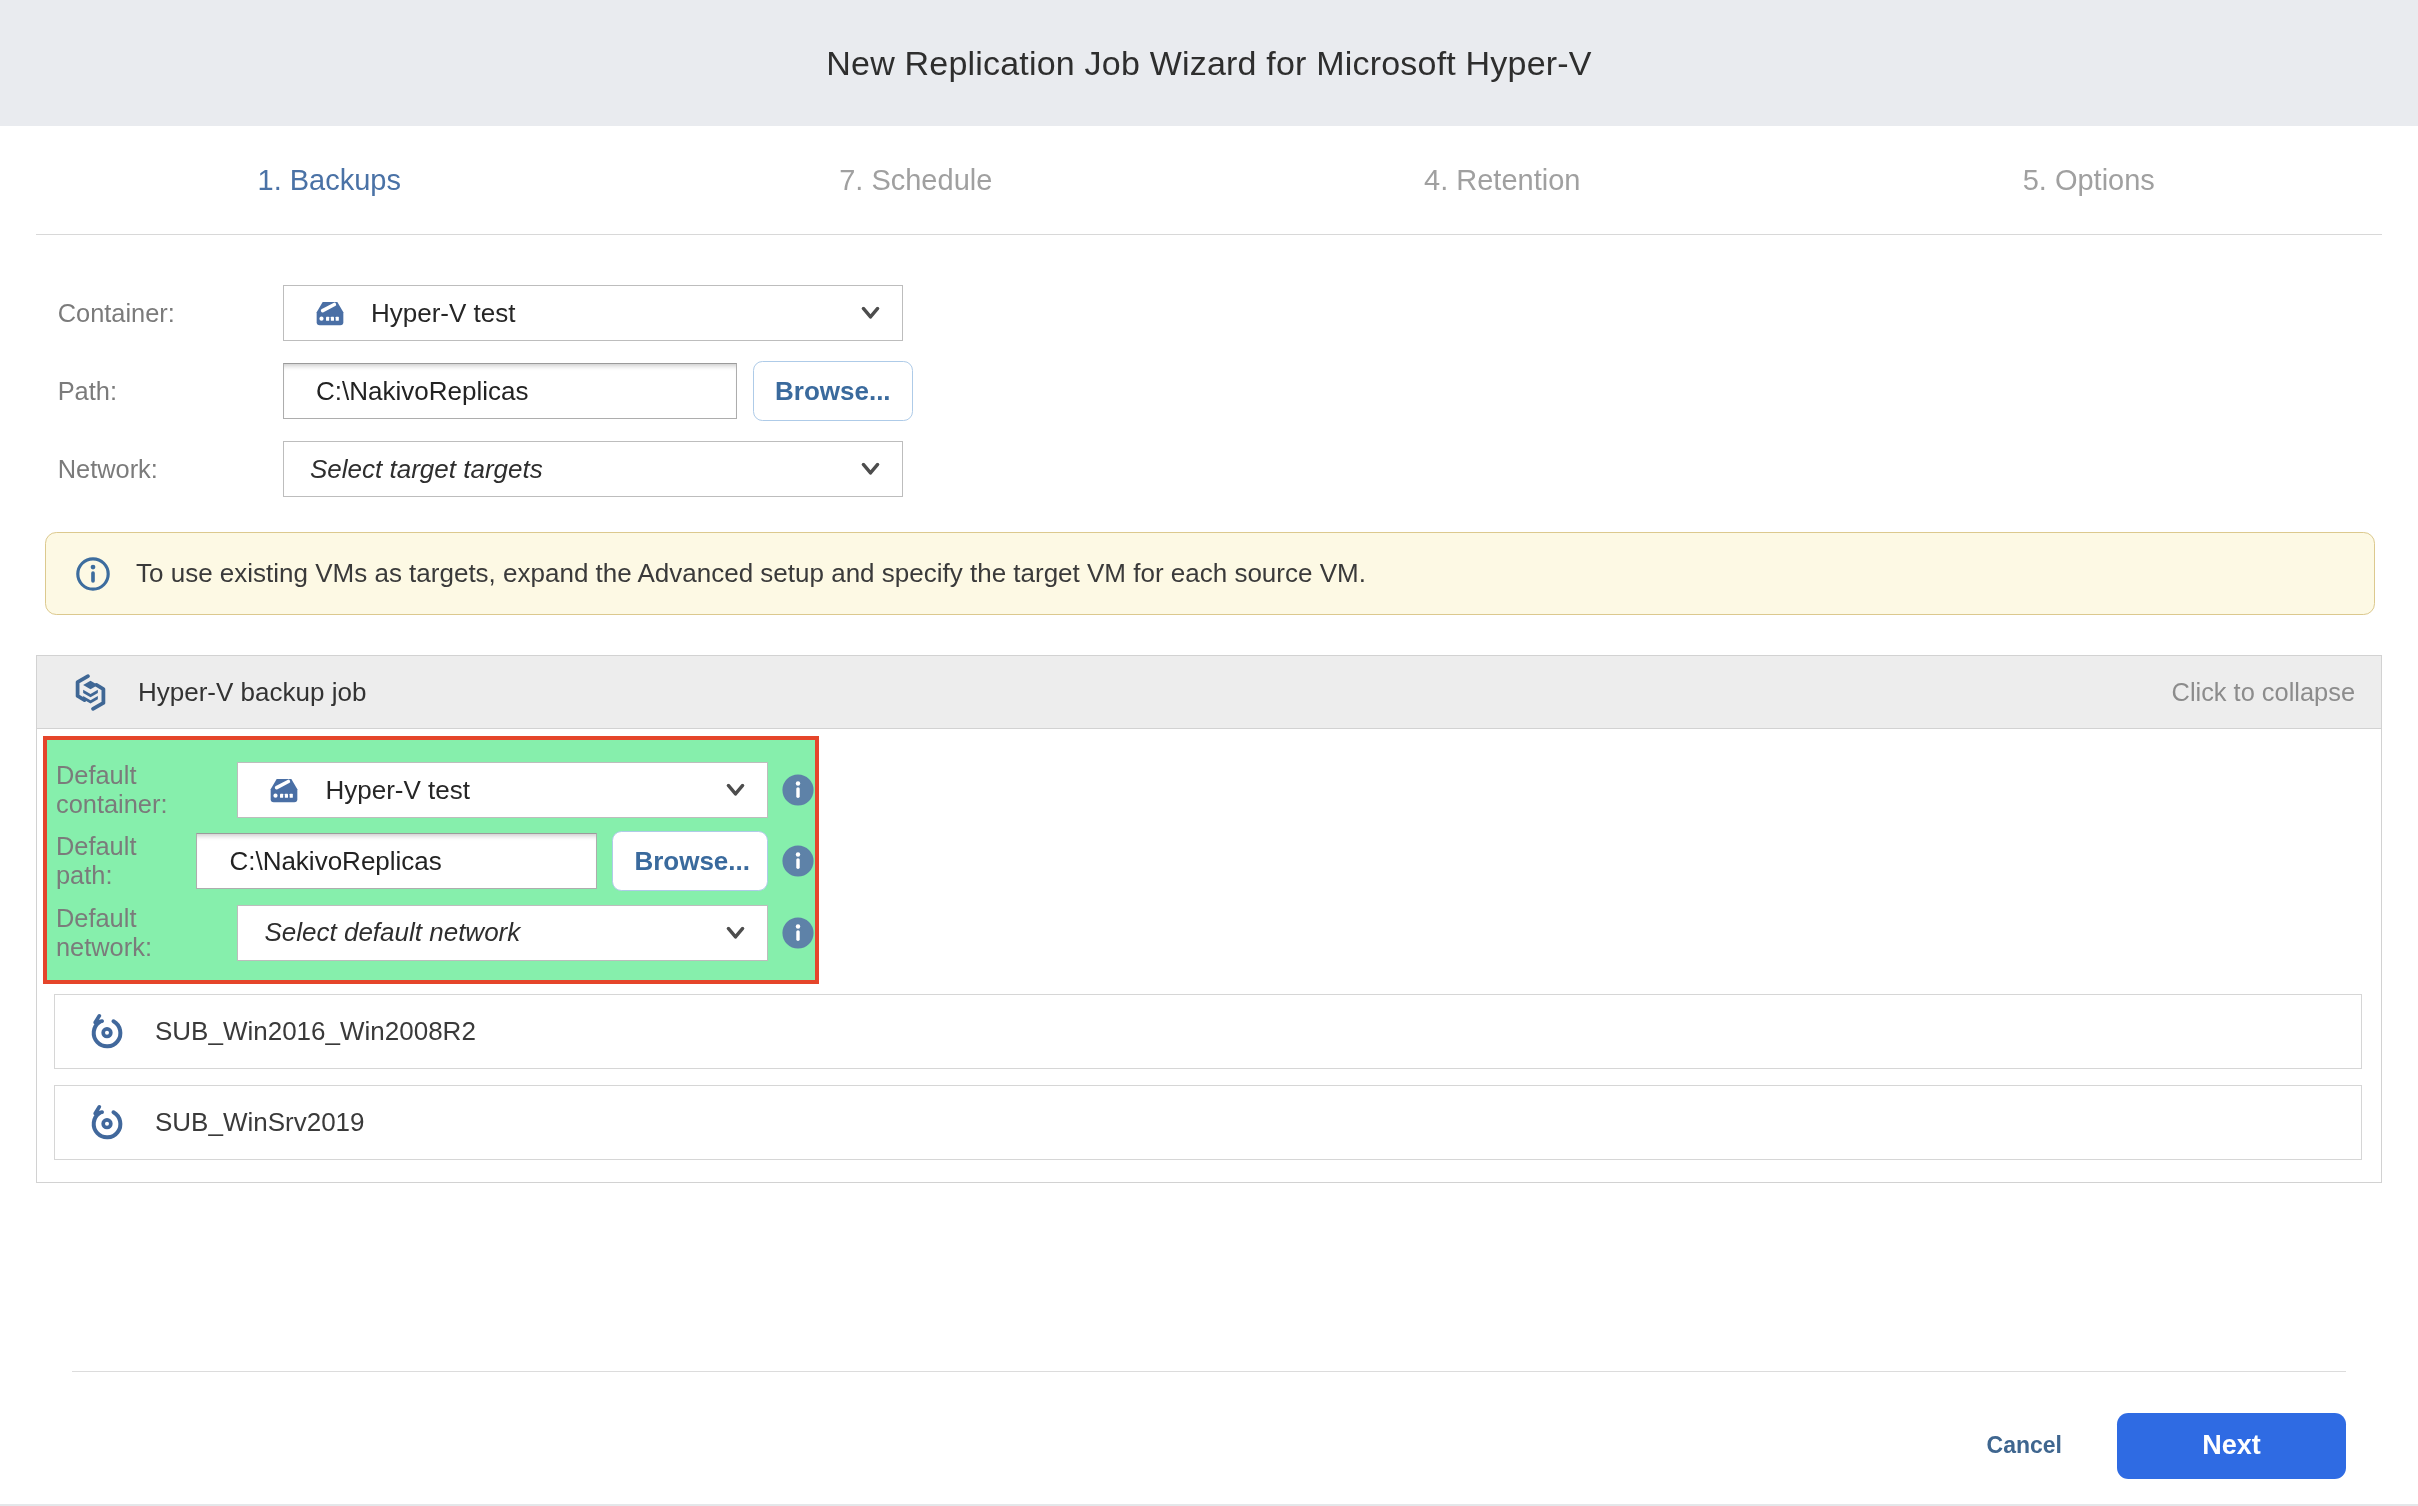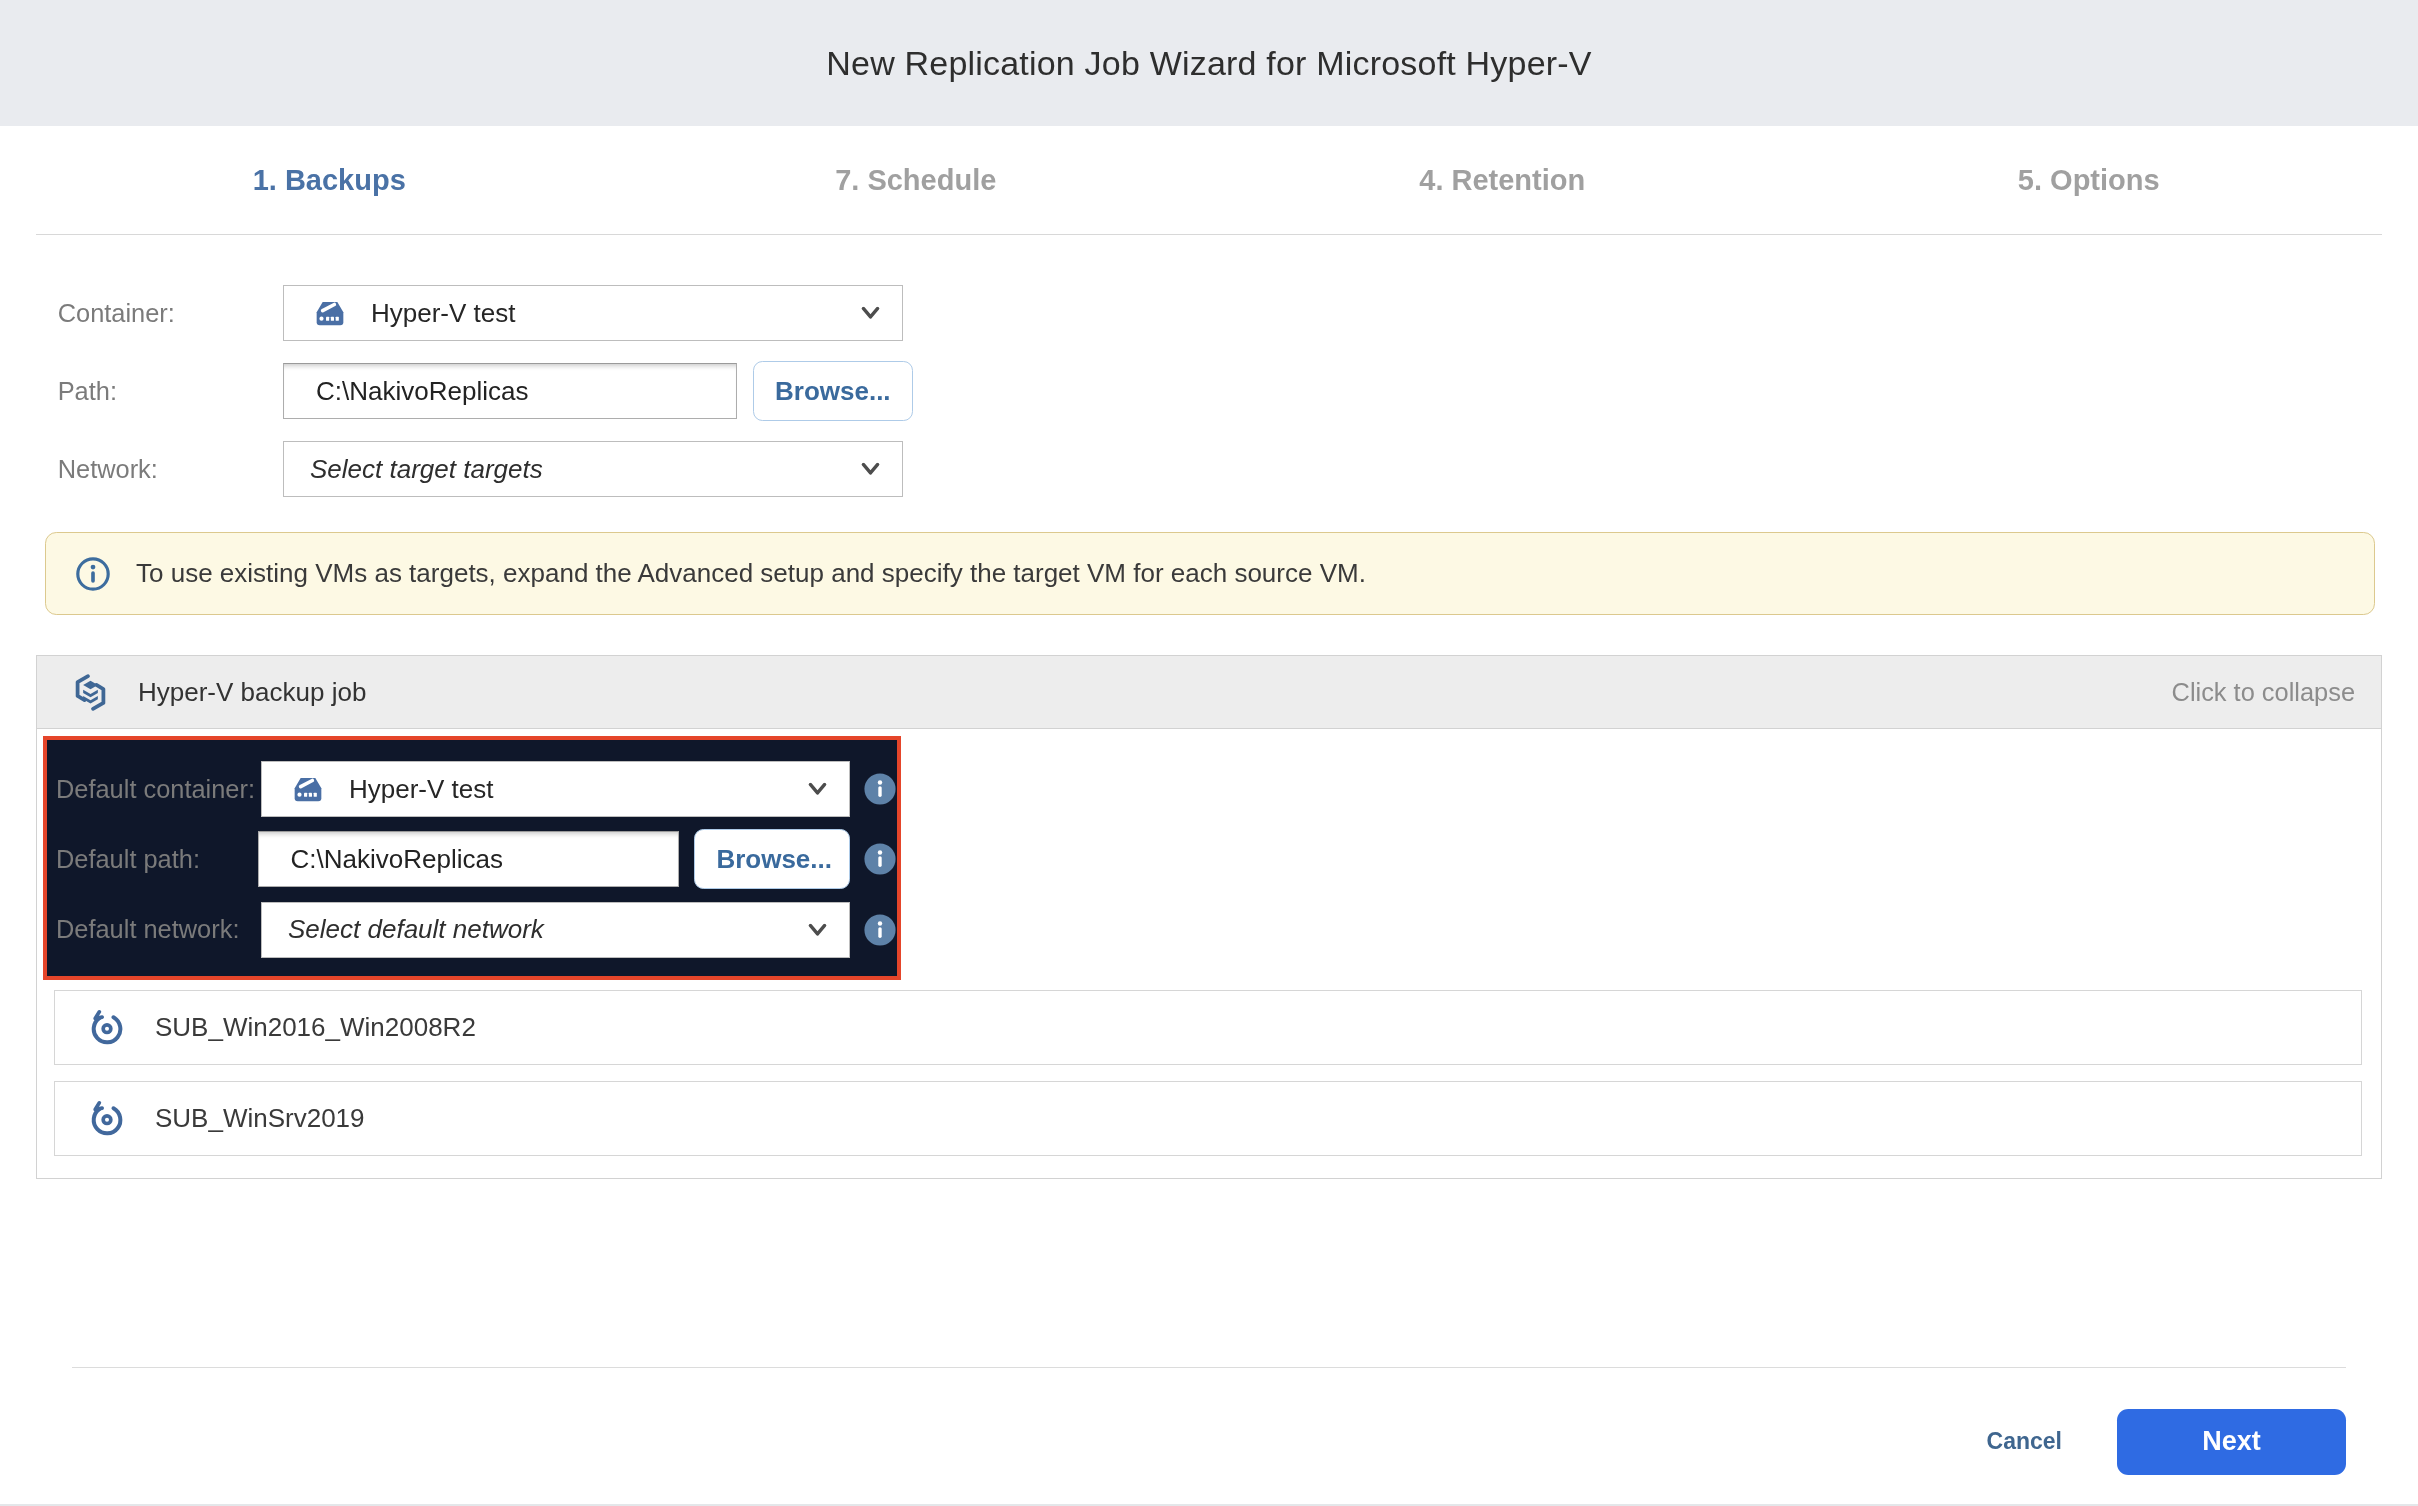--- a/index.html
+++ b/index.html
@@ -5,21 +5,21 @@
   * { margin:0; padding:0; box-sizing:border-box; }
   html,body { width:2418px; height:1507px; background:#fff;
     font-family:"Liberation Sans","DejaVu Sans",sans-serif; color:#333; overflow:hidden; }
   .app { position:relative; width:2418px; height:1507px; background:#fff; }
 
   
   .titlebar { height:126px; background:#e9ebef; display:flex; align-items:center; justify-content:center; }
   .titlebar h1 { font-size:34px; font-weight:400; color:#2e2e2e; letter-spacing:0.2px; }
 
   
-  .steps { display:flex; height:109px; margin:0 36px; border-bottom:1.9px solid #d8d8d8;font-weight:bold; }
+  .steps { display:flex; height:109px; margin:0 36px; border-bottom:1.9px solid #d8d8d8; }
   .step { flex:1; display:flex; align-items:center; justify-content:center; font-size:29px; cursor:pointer; }
   .step.active   { color:#4a72a6; }
   .step.current  { color:#3d3d3d; }
   .step.upcoming { color:#a0a0a0; }
 
   
   .main { padding:0 36px; }
   .field-row { display:flex; align-items:center; margin-top:20px; }
   .field-row.first { margin-top:50px; }
   .flabel { width:247px; padding-left:21.7px; font-size:25.4px; color:#7b7b7b; }
@@ -43,21 +43,21 @@
     background:#fdf9e4; border:1.9px solid #dcc98e; border-radius:11.3px; padding:0 28px; }
   .banner .btext { font-size:26px; color:#3a3a3a; }
 
   
   .job { margin-top:40px; border:1.9px solid #d2d2d2; }
   .job-header { display:flex; align-items:center; gap:26px; height:73px; background:#ededed;
     border-bottom:1.9px solid #d2d2d2; padding:0 26px 0 32px; cursor:pointer; }
   .job-title { font-size:26px; color:#333; }
   .collapse-hint { margin-left:auto; font-size:25.4px; color:#8c8c8c; }
 
-  .red-box { width:858px; margin:6.6px 0 0 5.6px; border:4.7px solid #e5452a; padding:12.2px 0 17px 0; background:#0f172a; }
+  .red-box { width:776px; margin:6.6px 0 0 5.6px; border:4.7px solid #e5452a; padding:12.2px 0 17px 0; background:#86efac; }
   .dfield-row { display:flex; align-items:center; margin:9.4px 0 12.2px 0; }
   .dfield-row .flabel { width:232px; padding-left:9.4px; }
   .red-box .dropdown { width:633px; }
   .red-box .text-input { width:459px; }
   .red-box .browse-btn { margin-left:15px; min-width:156px; }
   .info-dot { display:flex; margin-left:12.2px; cursor:pointer; }
 
   .vm-row { display:flex; align-items:center; gap:28px; height:75px; margin:16px 19px 0 17px;
     border:1.9px solid #d6d6d6; background:#fff; padding:0 32px; cursor:pointer; }
   .vm-row.firstvm { margin-top:9.4px; }

